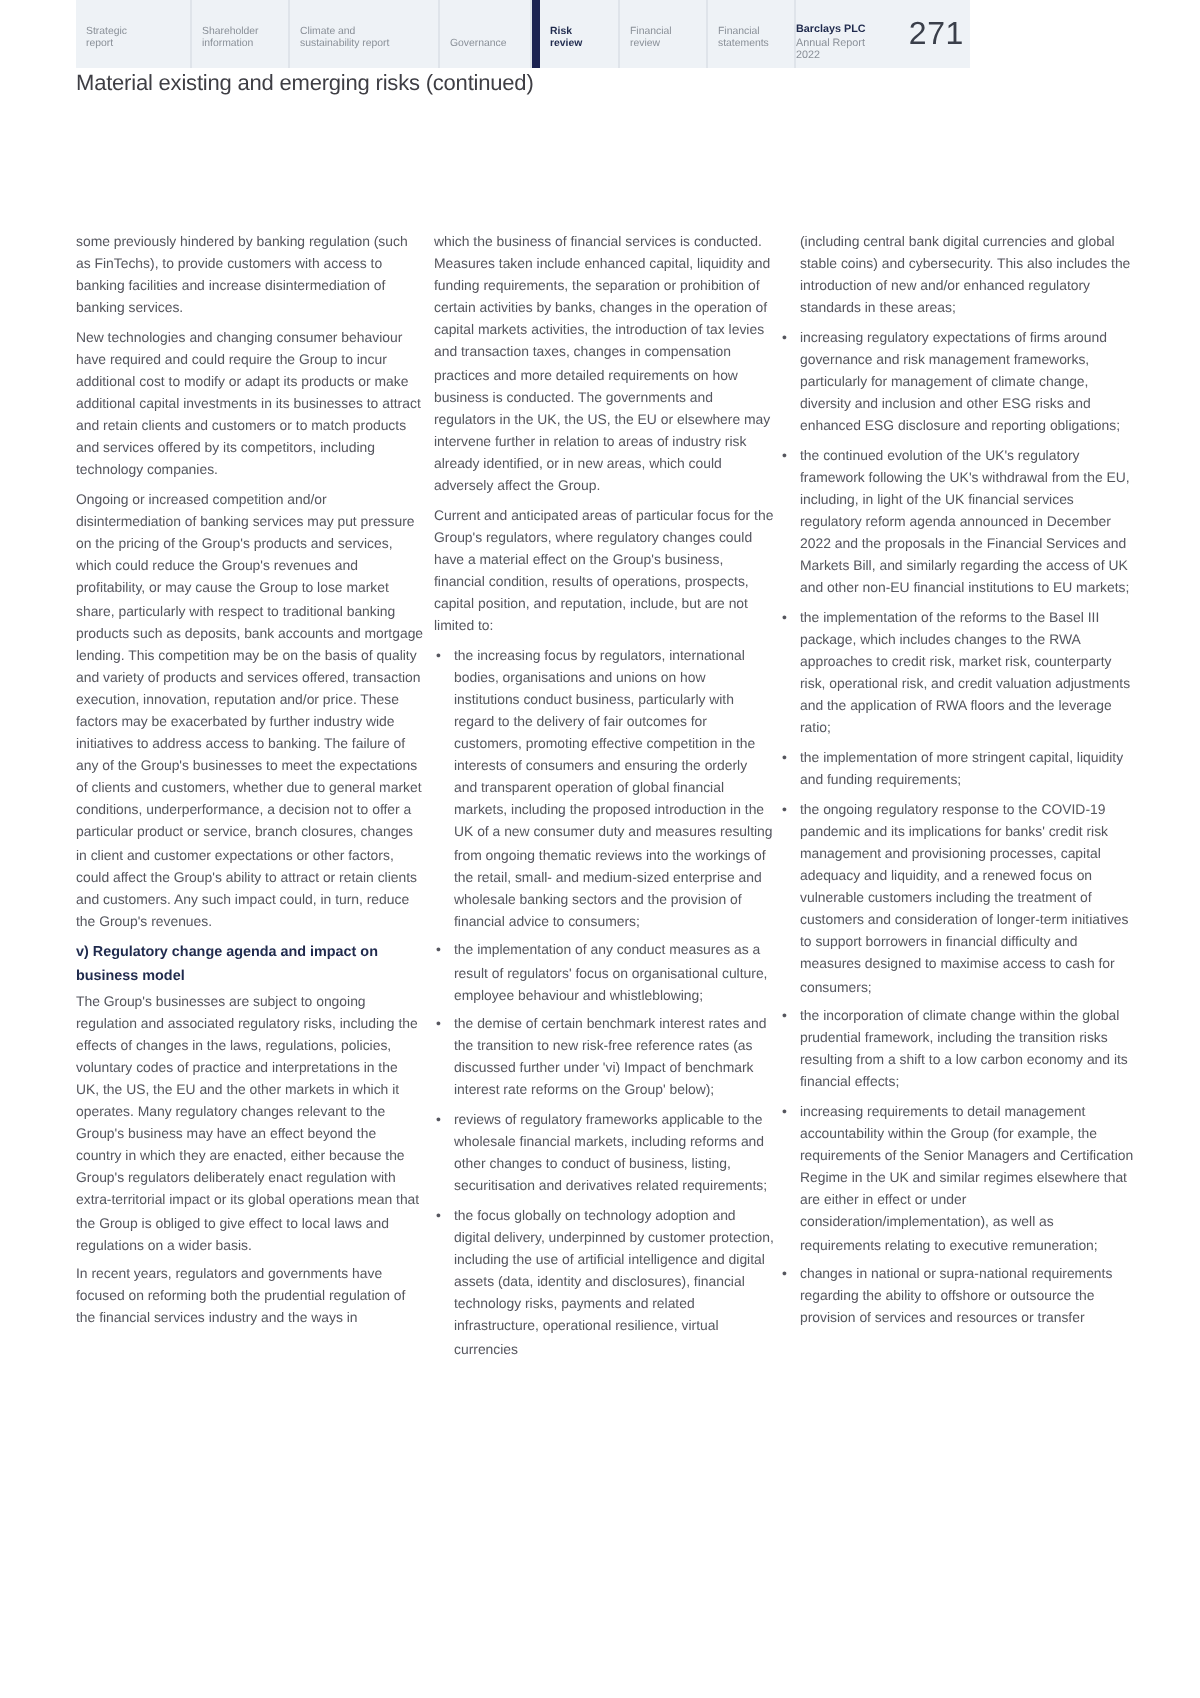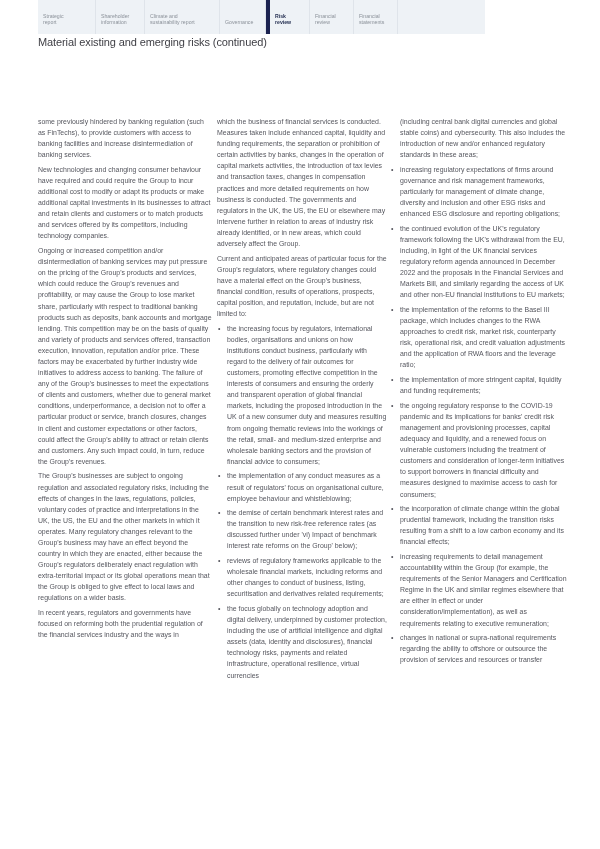--- a/index.html
+++ b/index.html
@@ -53,28 +53,36 @@
     <span class="line">review</span>
   </div>
   <div class="nav-tab" style="width:44px">
     <span class="line">Financial</span>
     <span class="line">review</span>
   </div>
   <div class="nav-tab" style="width:44px">
     <span class="line">Financial</span>
     <span class="line">statements</span>
   </div>
+  <div class="nav-right">
+    <div class="brand">
+      <span class="name">Barclays PLC</span>
+      <span class="sub">Annual Report 2022</span>
+    </div>
+    <div class="page-num">271</div>
+  </div>
 </div>
 
 <h1 class="title">Material existing and emerging risks (continued)</h1>
 
 <div class="col col1">
   <p>some previously hindered by banking regulation (such as FinTechs), to provide customers with access to banking facilities and increase disintermediation of banking services.</p>
   <p>New technologies and changing consumer behaviour have required and could require the Group to incur additional cost to modify or adapt its products or make additional capital investments in its businesses to attract and retain clients and customers or to match products and services offered by its competitors, including technology companies.</p>
   <p>Ongoing or increased competition and/or disintermediation of banking services may put pressure on the pricing of the Group's products and services, which could reduce the Group's revenues and profitability, or may cause the Group to lose market share, particularly with respect to traditional banking products such as deposits, bank accounts and mortgage lending. This competition may be on the basis of quality and variety of products and services offered, transaction execution, innovation, reputation and/or price. These factors may be exacerbated by further industry wide initiatives to address access to banking. The failure of any of the Group's businesses to meet the expectations of clients and customers, whether due to general market conditions, underperformance, a decision not to offer a particular product or service, branch closures, changes in client and customer expectations or other factors, could affect the Group's ability to attract or retain clients and customers. Any such impact could, in turn, reduce the Group's revenues.</p>
+  <h3>v) Regulatory change agenda and impact on business model</h3>
   <p>The Group's businesses are subject to ongoing regulation and associated regulatory risks, including the effects of changes in the laws, regulations, policies, voluntary codes of practice and interpretations in the UK, the US, the EU and the other markets in which it operates. Many regulatory changes relevant to the Group's business may have an effect beyond the country in which they are enacted, either because the Group's regulators deliberately enact regulation with extra-territorial impact or its global operations mean that the Group is obliged to give effect to local laws and regulations on a wider basis.</p>
   <p>In recent years, regulators and governments have focused on reforming both the prudential regulation of the financial services industry and the ways in</p>
 </div>
 
 <div class="col col2">
   <p>which the business of financial services is conducted. Measures taken include enhanced capital, liquidity and funding requirements, the separation or prohibition of certain activities by banks, changes in the operation of capital markets activities, the introduction of tax levies and transaction taxes, changes in compensation practices and more detailed requirements on how business is conducted. The governments and regulators in the UK, the US, the EU or elsewhere may intervene further in relation to areas of industry risk already identified, or in new areas, which could adversely affect the Group.</p>
   <p>Current and anticipated areas of particular focus for the Group's regulators, where regulatory changes could have a material effect on the Group's business, financial condition, results of operations, prospects, capital position, and reputation, include, but are not limited to:</p>
   <ul>
     <li><span class="bullet">•</span><span>the increasing focus by regulators, international bodies, organisations and unions on how institutions conduct business, particularly with regard to the delivery of fair outcomes for customers, promoting effective competition in the interests of consumers and ensuring the orderly and transparent operation of global financial markets, including the proposed introduction in the UK of a new consumer duty and measures resulting from ongoing thematic reviews into the workings of the retail, small- and medium-sized enterprise and wholesale banking sectors and the provision of financial advice to consumers;</span></li>
     <li><span class="bullet">•</span><span>the implementation of any conduct measures as a result of regulators' focus on organisational culture, employee behaviour and whistleblowing;</span></li>

